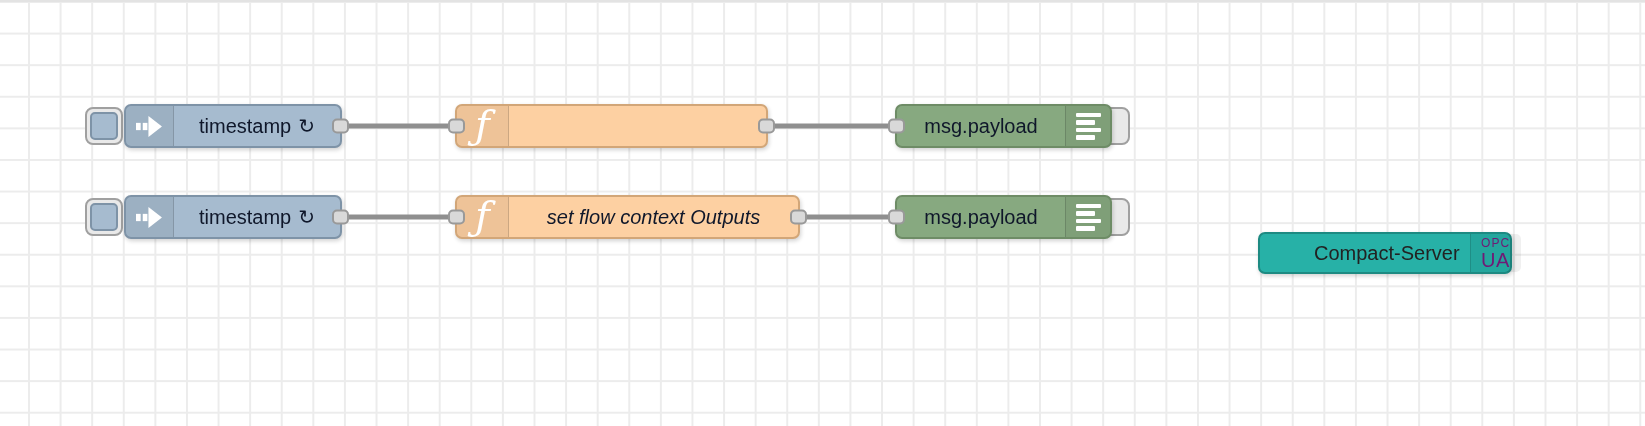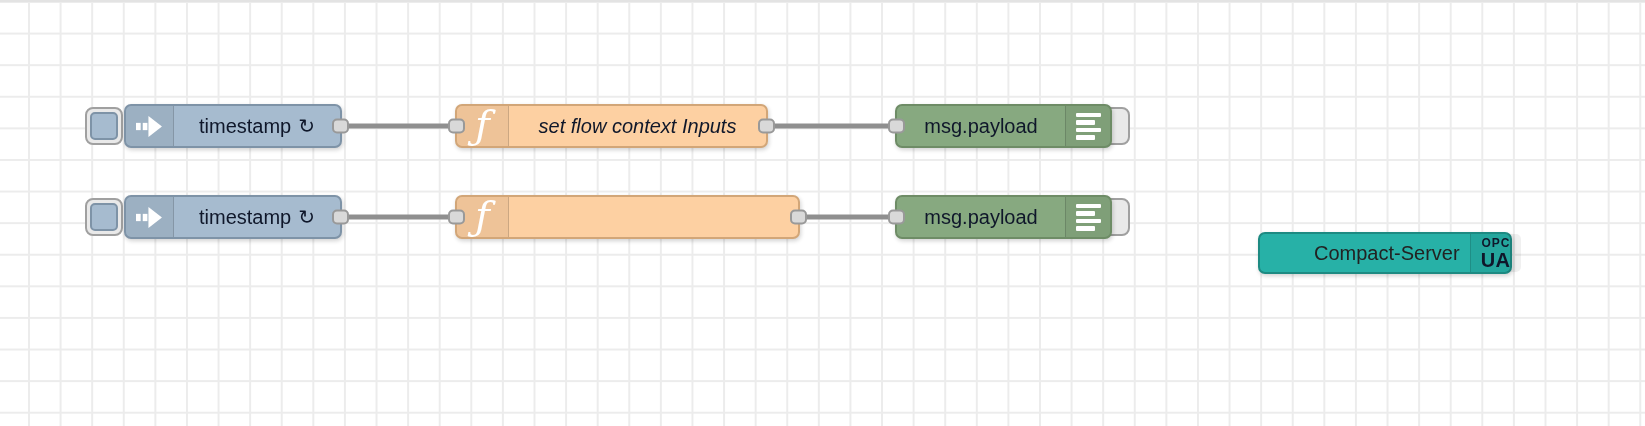--- a/index.html
+++ b/index.html
@@ -115,21 +115,21 @@
     margin-top: -4px;
   }
 
   
   .debug-bars { display: flex; flex-direction: column; gap: 3px; align-items: flex-start; }
   .debug-bars span { display: block; height: 4.5px; background: #fff; border-radius: 1px; }
   .debug-bars span:nth-child(1), .debug-bars span:nth-child(3) { width: 25px; }
   .debug-bars span:nth-child(2), .debug-bars span:nth-child(4) { width: 19px; }
 
   
-  .opcua-logo { text-align: right; color: #0f172a; font-weight: bold; line-height: 1; }
+  .opcua-logo { text-align: left; color: #701a75; font-weight: normal; line-height: 1; }
   .opcua-logo .t { font-size: 12px; letter-spacing: 1px; display: block; }
   .opcua-logo .b { font-size: 20px; letter-spacing: 0.5px; display: block; margin-top: 1px; }
 
   .server-node { height: 42px; }
   .server-node .node-label { color: #222; }
   .server-node .icon-box { width: 50px; }
 </style>
 </head>
 <body>
 
@@ -160,21 +160,20 @@
       <span>timestamp</span>
       <span class="repeat-glyph">↻</span>
     </div>
     <div class="port port-out" style="background-color: rgb(217, 217, 217); border-color: rgb(153, 153, 153);"></div>
   </div>
 
   <div class="node" style="left: 455px; top: 104px; width: 313px; background-color: rgb(253, 208, 162); border-color: rgb(210, 166, 120);">
     <div class="icon-box left" style="width:51px;">
       <span class="fn-glyph">ƒ</span>
     </div>
-    <div class="node-label italic">set flow context Inputs</div>
     <div class="port port-in" style="background-color: rgb(217, 217, 217); border-color: rgb(153, 153, 153);"></div>
     <div class="port port-out" style="background-color: rgb(217, 217, 217); border-color: rgb(153, 153, 153);"></div>
   </div>
 
   <button class="side-button toggle-button" style="left:1096px; top:107px;"></button>
 
   <div class="node" style="left: 895px; top: 104px; width: 217px; background-color: rgb(135, 169, 128); border-color: rgb(110, 140, 102);">
     <div class="node-label">msg.payload</div>
     <div class="icon-box right" style="width:44px;">
       <div class="debug-bars">
@@ -203,20 +202,21 @@
       <span>timestamp</span>
       <span class="repeat-glyph">↻</span>
     </div>
     <div class="port port-out" style="background-color: rgb(217, 217, 217); border-color: rgb(153, 153, 153);"></div>
   </div>
 
   <div class="node" style="left: 455px; top: 195px; width: 345px; background-color: rgb(253, 208, 162); border-color: rgb(210, 166, 120);">
     <div class="icon-box left" style="width:51px;">
       <span class="fn-glyph">ƒ</span>
     </div>
+    <div class="node-label italic">set flow context Outputs</div>
     <div class="port port-in" style="background-color: rgb(217, 217, 217); border-color: rgb(153, 153, 153);"></div>
     <div class="port port-out" style="background-color: rgb(217, 217, 217); border-color: rgb(153, 153, 153);"></div>
   </div>
 
   <button class="side-button toggle-button" style="left:1096px; top:198px;"></button>
 
   <div class="node" style="left: 895px; top: 195px; width: 217px; background-color: rgb(135, 169, 128); border-color: rgb(110, 140, 102);">
     <div class="node-label">msg.payload</div>
     <div class="icon-box right" style="width:44px;">
       <div class="debug-bars">

